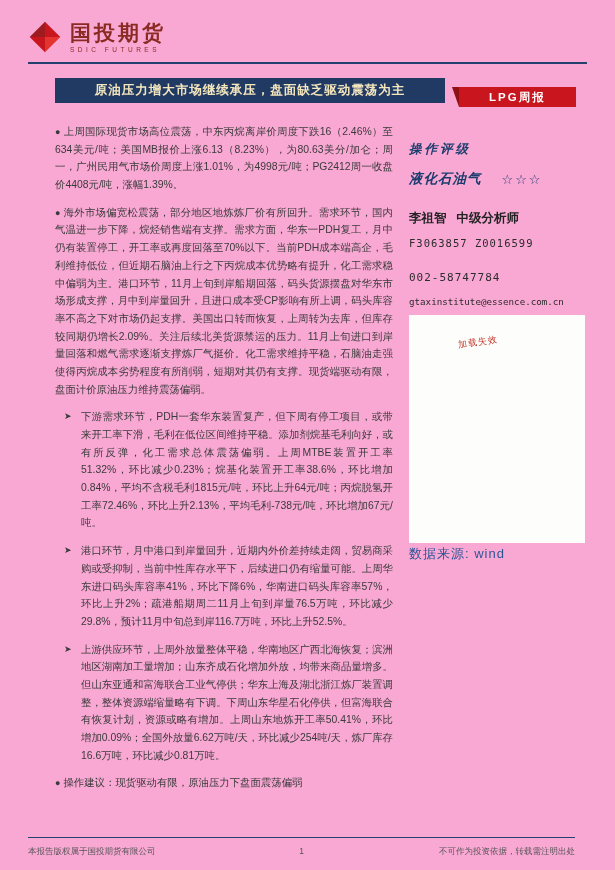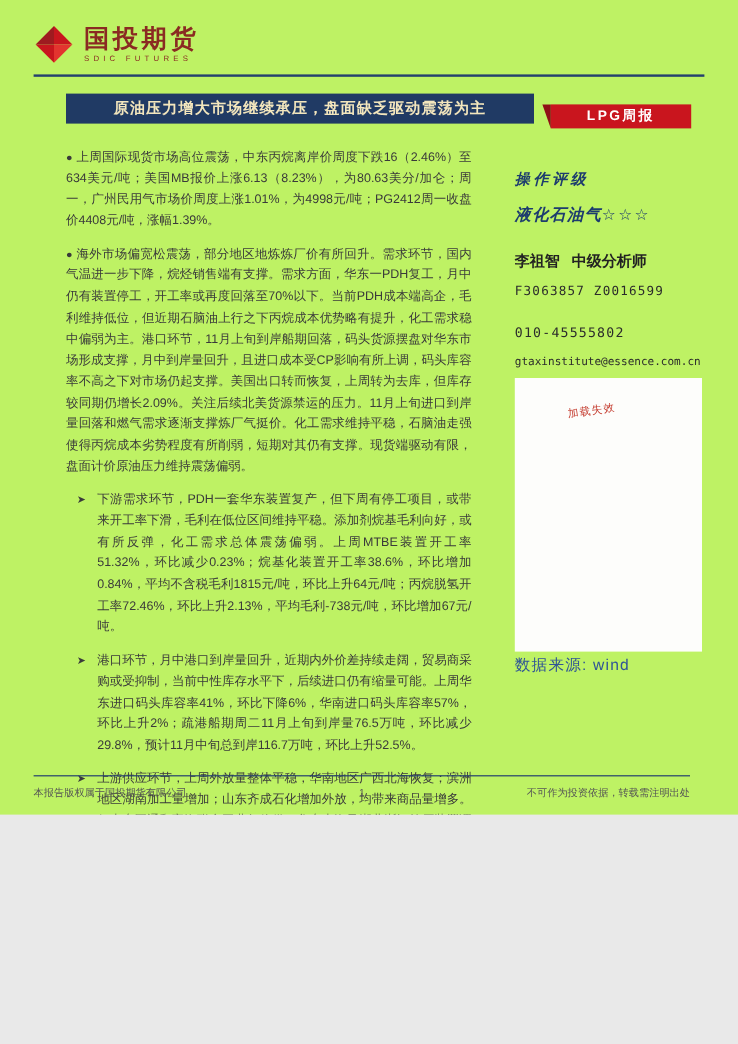--- a/index.html
+++ b/index.html
@@ -1,19 +1,19 @@
 <!DOCTYPE html>
 <html><head>
 <meta charset="utf-8">
 <style>
   * { margin:0; padding:0; box-sizing:border-box; }
   html,body { background:#e9e9e9; }
   .page {
-    position:relative; width:615px; height:679px; margin:0 auto;
-    background:#bef264; overflow:hidden;
+    position:relative; width:615px; height:870px; margin:0 auto;
+    background:#f9a8d4; overflow:hidden;
     font-family:"Liberation Sans","DejaVu Sans",sans-serif; color:#333;
   }
   
   .top { display:flex; justify-content:space-between; align-items:flex-start; padding:20px 28px 0 28px; }
   .logo { display:flex; align-items:center; gap:8px; }
   .logo-icon { width:34px; height:34px; }
   .logo-title { font-size:21px; font-weight:bold; color:#8a2a22; letter-spacing:3px; line-height:1.1; }
   .logo-sub { font-size:6.5px; color:#8a2a22; letter-spacing:3.5px; margin-top:2px; }
   .report-meta { text-align:right; padding-top:2px; }
   .report-type { color:#1d3c6e; font-size:14px; font-weight:bold; letter-spacing:2px; }
@@ -33,23 +33,23 @@
     content:""; position:absolute; left:-7px; top:0; width:0; height:0;
     border-top:20px solid #8f1016; border-left:7px solid transparent;
   }
   
   .content { display:flex; gap:16px; padding:16px 30px 0 55px; }
   .left-col { width:338px; flex:none; font-size:10.4px; line-height:1.7; text-align:justify; color:#3a3a3a; }
   .para { margin-bottom:10px; }
   .para .marker { color:#3a3a3a; margin-right:3px; font-size:9px; }
   .para.level2 { display:flex; padding-left:9px; }
   .para.level2 .marker { flex:none; width:14px; font-size:9px; padding-top:1px; }
-  .right-col { flex:1; padding-top:18px;margin-left:20px; }
+  .right-col { flex:1; padding-top:18px; }
   .rating-label { color:#1d3c6e; font-weight:bold; font-style:italic; font-size:12.5px; letter-spacing:3px; }
-  .product-row { margin-top:12px; color:#1d3c6e; font-weight:bold; font-style:italic; font-size:13.5px; letter-spacing:1px; display:flex; align-items:center; gap:0;text-align:right; }
+  .product-row { margin-top:12px; color:#1d3c6e; font-weight:bold; font-style:italic; font-size:13.5px; letter-spacing:1px; display:flex; align-items:center; gap:20px;text-align:right; }
   .stars { font-style:normal; font-size:13px; letter-spacing:2px; color:#1d3c6e; }
   .analyst-row { margin-top:22px; font-size:12.5px; font-weight:bold; color:#222; display:flex; gap:10px; }
   .codes { margin-top:10px; font-family:"DejaVu Sans Mono","Liberation Mono",monospace; font-size:10.5px; color:#2b2b2b; letter-spacing:1px; }
   .phone { margin-top:22px; font-family:"DejaVu Sans Mono","Liberation Mono",monospace; font-size:11px; color:#2b2b2b; letter-spacing:1px; }
   .email { margin-top:12px; font-family:"DejaVu Sans Mono","Liberation Mono",monospace; font-size:9.2px; color:#2b2b2b; }
   .figure-title { margin-top:26px; color:#1d3c6e; font-weight:bold; font-size:10.5px; letter-spacing:1px; }
   .chart-box { position:relative; height:228px; margin-top:8px; background:#fdfdfb; }
   .chart-error { position:absolute; left:28%; top:9%; color:#c43b2e; font-size:9px; letter-spacing:1px; transform:rotate(-8deg); }
   .datasource { color:#2f5496; font-size:13px; letter-spacing:1px; margin-top:2px; }
   
@@ -116,21 +116,21 @@
       <div class="rating-label">操作评级</div>
       <div class="product-row">
         <span>液化石油气</span>
         <span class="stars">☆☆☆</span>
       </div>
       <div class="analyst-row">
         <span>李祖智</span>
         <span>中级分析师</span>
       </div>
       <div class="codes">F3063857 Z0016599</div>
-      <div class="phone">010-45555802</div>
+      <div class="phone">002-58747784</div>
       <div class="email">gtaxinstitute@essence.com.cn</div>
       <div class="chart-box">
         <span class="chart-error">加载失效</span>
       </div>
       <div class="datasource">数据来源: wind</div>
     </aside>
 
   </div>
 
   <div class="footer">

